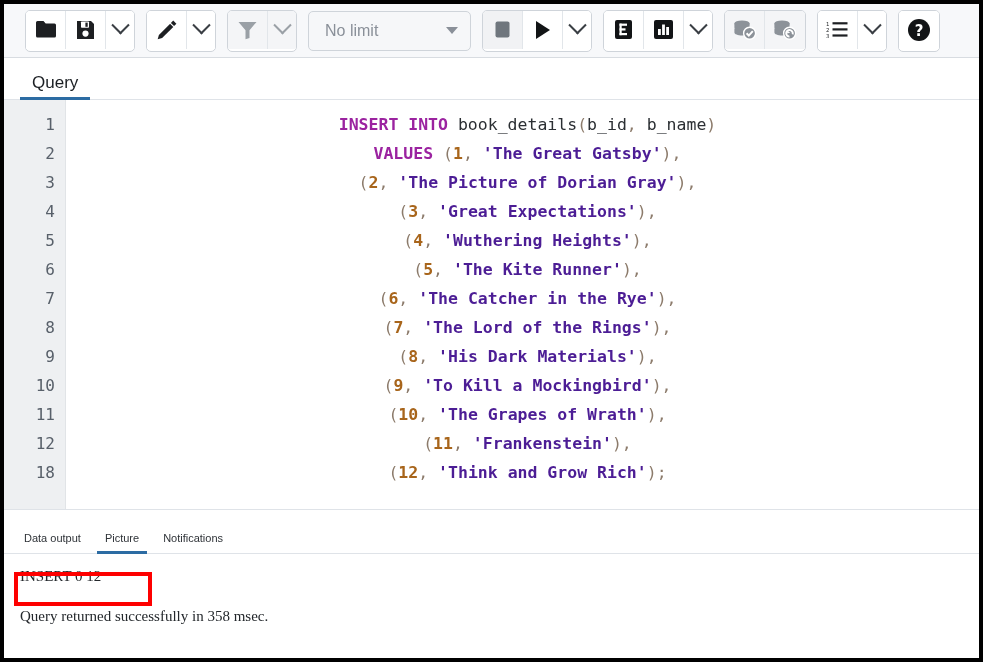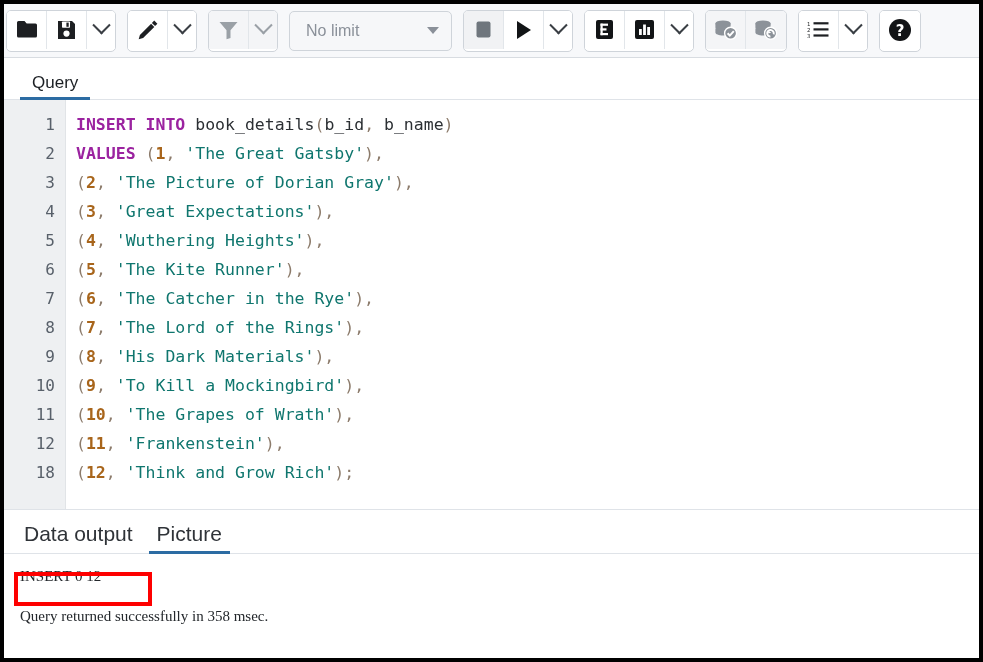--- a/index.html
+++ b/index.html
@@ -35,21 +35,21 @@
   }
 
   
   .toolbar {
     height: 54px;
     min-height: 54px;
     background: #f7f8fa;
     border-bottom: 1px solid #d8dce1;
     display: flex;
     align-items: center;
-    padding: 0 2px;
+    padding: 0 21px;
     gap: 0px;
     box-sizing: border-box;
   }
   .tb-group {
     display: flex;
     align-items: stretch;
     border: 1px solid #cfd4da;
     border-radius: 5px;
     overflow: hidden;
     background: #ffffff;
@@ -158,25 +158,26 @@
     font-size: 16px;
     color: #58606a;
   }
   .code {
     flex: 1 1 auto;
     padding: 10px 0 0 10px;
     font-family: "DejaVu Sans Mono", monospace;
     font-size: 16.5px;
     white-space: pre;
     overflow: hidden;
+    text-align: center;
   }
   .code .row { height: 29px; line-height: 29px; }
   .kw   { color: #9b23a0; font-weight: bold; }
   .num  { color: #a8651b; font-weight: bold; }
-  .str  { color: #0f766e; }
+  .str  { color: #4c1d95; font-weight: bold; }
   .pun  { color: #8c7b6b; }
   .id   { color: #2b2f33; }
 
   
   .bottom {
     height: 148px;
     min-height: 148px;
     background: #ffffff;
     display: flex;
     flex-direction: column;
@@ -184,21 +185,21 @@
   .btabs {
     height: 44px;
     min-height: 44px;
     display: flex;
     align-items: flex-end;
     padding-left: 16px;
     border-bottom: 1px solid #dfe3e8;
     box-sizing: border-box;
   }
   .btab {
-    font-size: 21px;
+    font-size: 11px;
     color: #2f3338;
     padding: 0 12px 9px 12px;
     position: relative;
     line-height: 1;
   }
   .btab:first-child { padding-left: 4px; }
   .btab.active::after {
     content: "";
     position: absolute;
     left: 4px; right: 4px; bottom: -1px;
@@ -420,20 +421,23 @@
     </div>
 
     <div class="bottom">
       <div class="btabs">
         <div class="btab">
           <span>Data output</span>
         </div>
         <div class="btab active">
           <span>Picture</span>
         </div>
+        <div class="btab">
+          <span>Notifications</span>
+        </div>
       </div>
       <div class="msgarea">
         <div class="msgline">INSERT 0 12</div>
         <div class="msgline spacer"></div>
         <div class="msgline">Query returned successfully in 358 msec.</div>
       </div>
     </div>
 
   </div>
 

